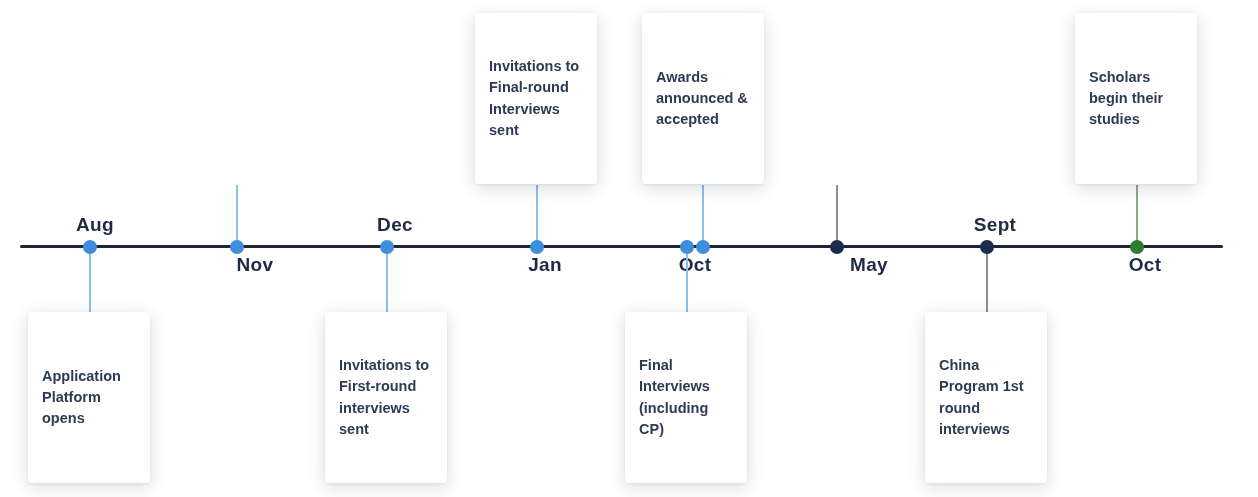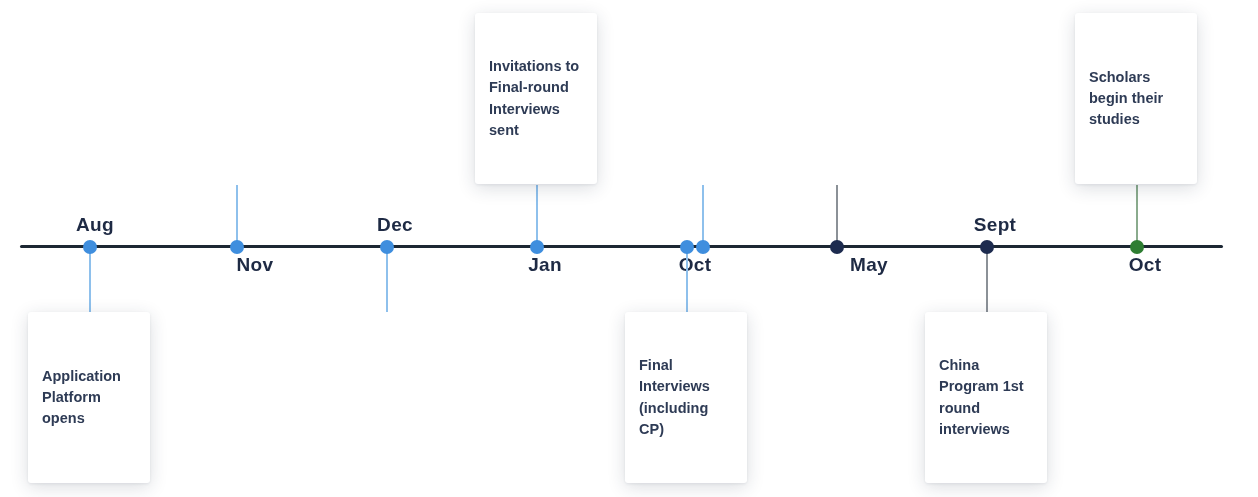--- a/index.html
+++ b/index.html
@@ -80,33 +80,39 @@
     <span>Application Platform opens</span>
   </div>
 
   <div class="month below" style="left:255px">Nov</div>
   <div class="connector up c-blue" style="left:237px"></div>
   <div class="dot blue" style="left:237px"></div>
 
   <div class="month above" style="left:395px">Dec</div>
   <div class="connector down c-blue" style="left:387px"></div>
   <div class="dot blue" style="left:387px"></div>
+  <div class="card bottom" style="left:325px">
+    <span>Invitations to First-round interviews sent</span>
+  </div>
 
   <div class="month below" style="left:545px">Jan</div>
   <div class="connector up c-blue" style="left:537px"></div>
   <div class="dot blue" style="left:537px"></div>
   <div class="card top" style="left:475px">
     <span>Invitations to Final-round Interviews sent</span>
   </div>
 
   <div class="month below" style="left:695px">Oct</div>
   <div class="connector down c-blue" style="left:687px"></div>
   <div class="connector up c-blue" style="left:703px"></div>
   <div class="dot blue" style="left:687px"></div>
   <div class="dot blue" style="left:703px"></div>
+  <div class="card top" style="left:642px">
+    <span>Awards announced &amp; accepted</span>
+  </div>
   <div class="card bottom" style="left:625px">
     <span>Final Interviews (including CP)</span>
   </div>
 
   <div class="month below" style="left:869px">May</div>
   <div class="connector up c-gray" style="left:837px"></div>
   <div class="dot navy" style="left:837px"></div>
 
   <div class="month above" style="left:995px">Sept</div>
   <div class="connector down c-gray" style="left:987px"></div>

